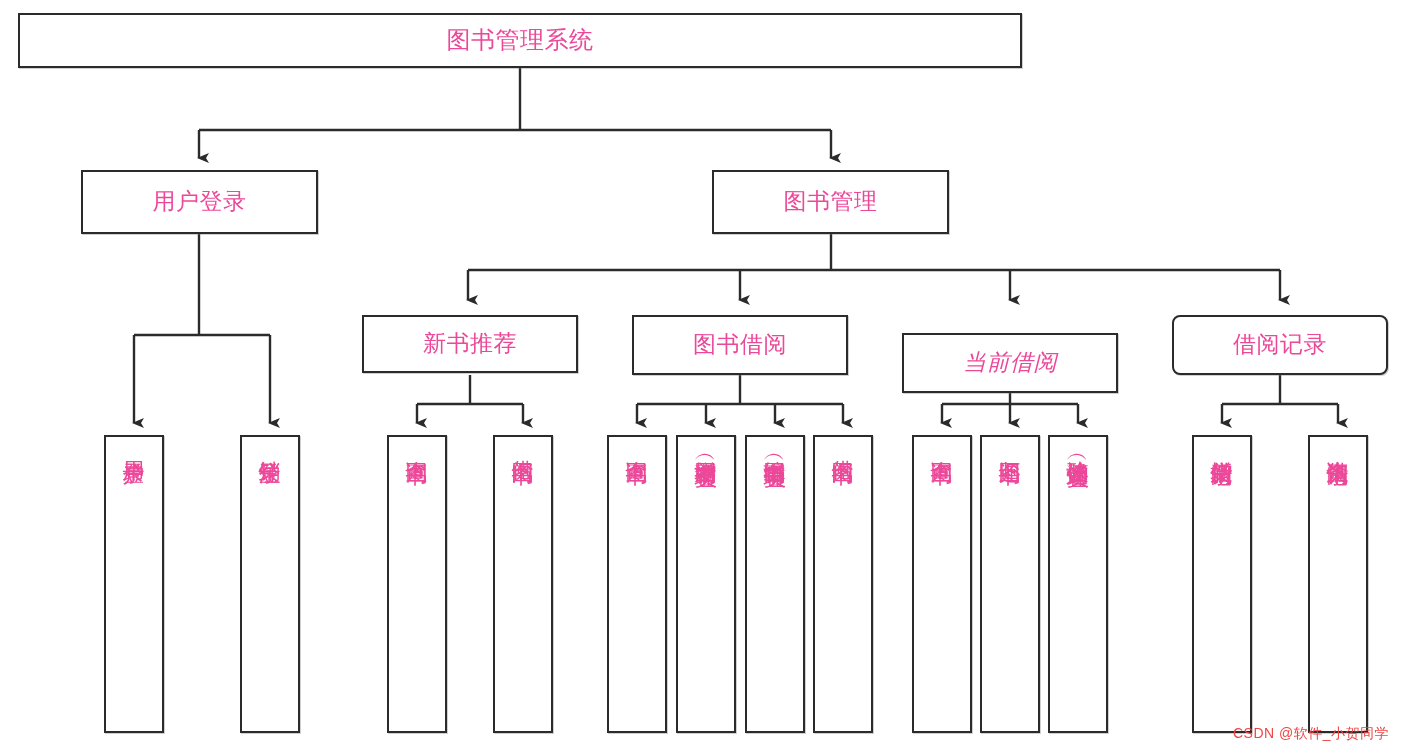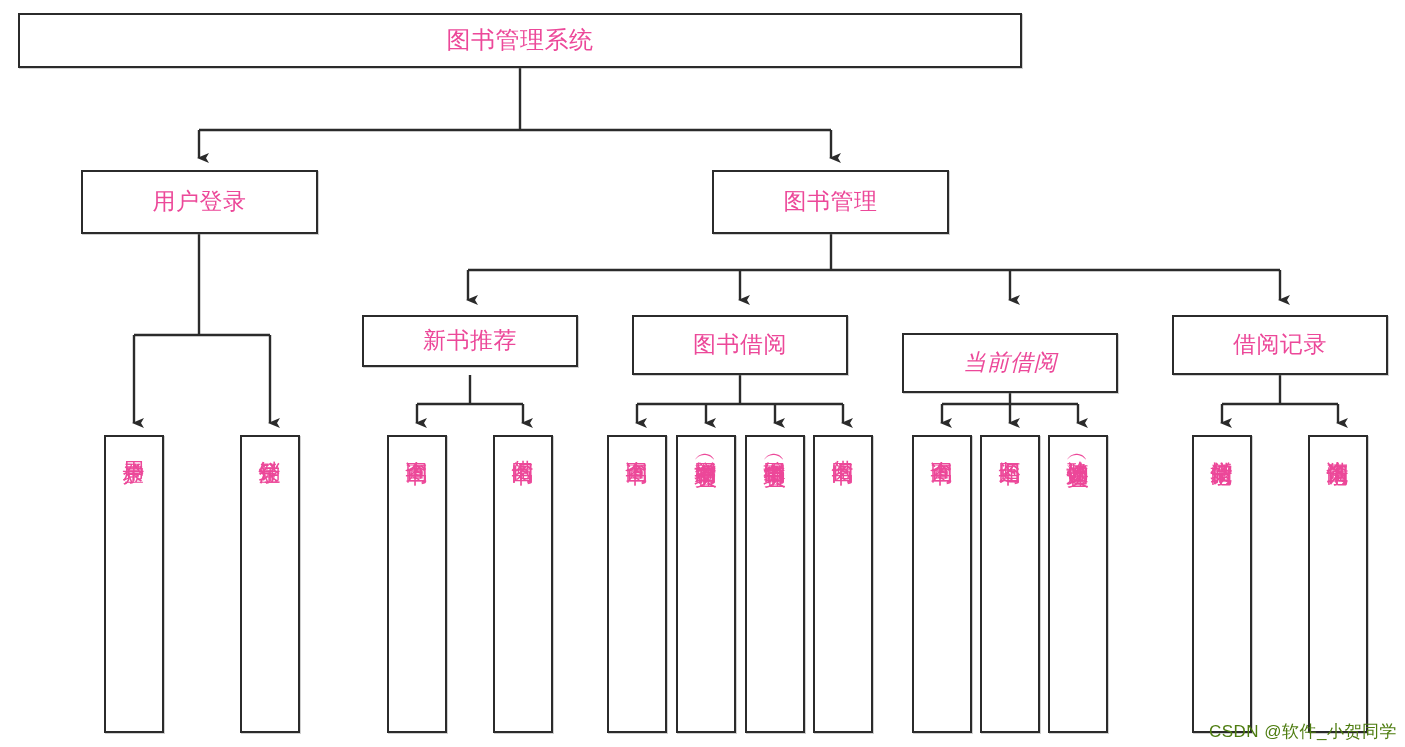--- a/index.html
+++ b/index.html
@@ -58,24 +58,24 @@
   .node.vert .label {
     writing-mode: vertical-rl;
     text-orientation: upright;
     font-size: 22px;
     line-height: 1.05;
     letter-spacing: 1px;
     white-space: nowrap;
   }
   .watermark {
     position: absolute;
-    right: 8px;
+    right: 16px;
     bottom: 4px;
-    font-size: 17px;
-    color: #4d7c0f;
+    font-size: 14px;
+    color: #ef4444;
     letter-spacing: 0.5px;
     user-select: none;
     white-space: nowrap;
   }
 </style>
 </head>
 <body>
 
 <div id="diagram-root">
 
@@ -133,30 +133,30 @@
     <span class="label">图书管理系统</span>
   </div>
 
   <div class="node horiz" style="left:81px; top:170px; width:237px; height:64px;">
     <span class="label">用户登录</span>
   </div>
   <div class="node horiz" style="left:712px; top:170px; width:237px; height:64px;align-items:center;">
     <span class="label">图书管理</span>
   </div>
 
-  <div class="node horiz" style="left:362px; top:315px; width:216px; height:52px;">
+  <div class="node horiz" style="left:362px; top:315px; width:216px; height:58px;">
     <span class="label">新书推荐</span>
   </div>
   <div class="node horiz" style="left:632px; top:315px; width:216px; height:60px;">
     <span class="label">图书借阅</span>
   </div>
   <div class="node horiz" style="left:902px; top:333px; width:216px; height:60px;font-style:italic;">
     <span class="label">当前借阅</span>
   </div>
-  <div class="node horiz" style="left:1172px; top:315px; width:216px; height:60px;">
+  <div class="node horiz" style="left:1172px; top:315px; width:216px; height:60px;border-radius:8px;">
     <span class="label">借阅记录</span>
   </div>
 
   <div class="node vert" style="left:104px; top:435px; width:60px; height:298px;">
     <span class="label">用户登录</span>
   </div>
   <div class="node vert" style="left:240px; top:435px; width:60px; height:298px;">
     <span class="label">注销登录</span>
   </div>
 

